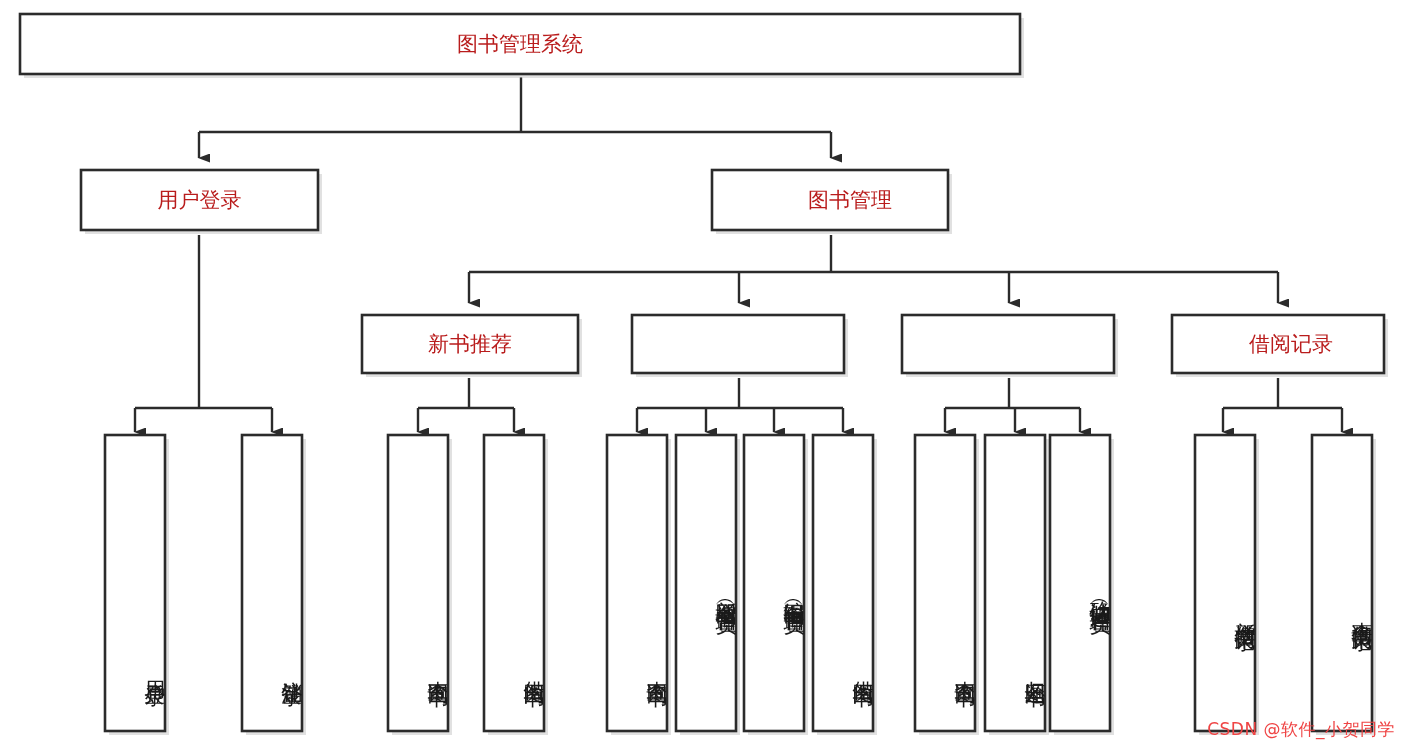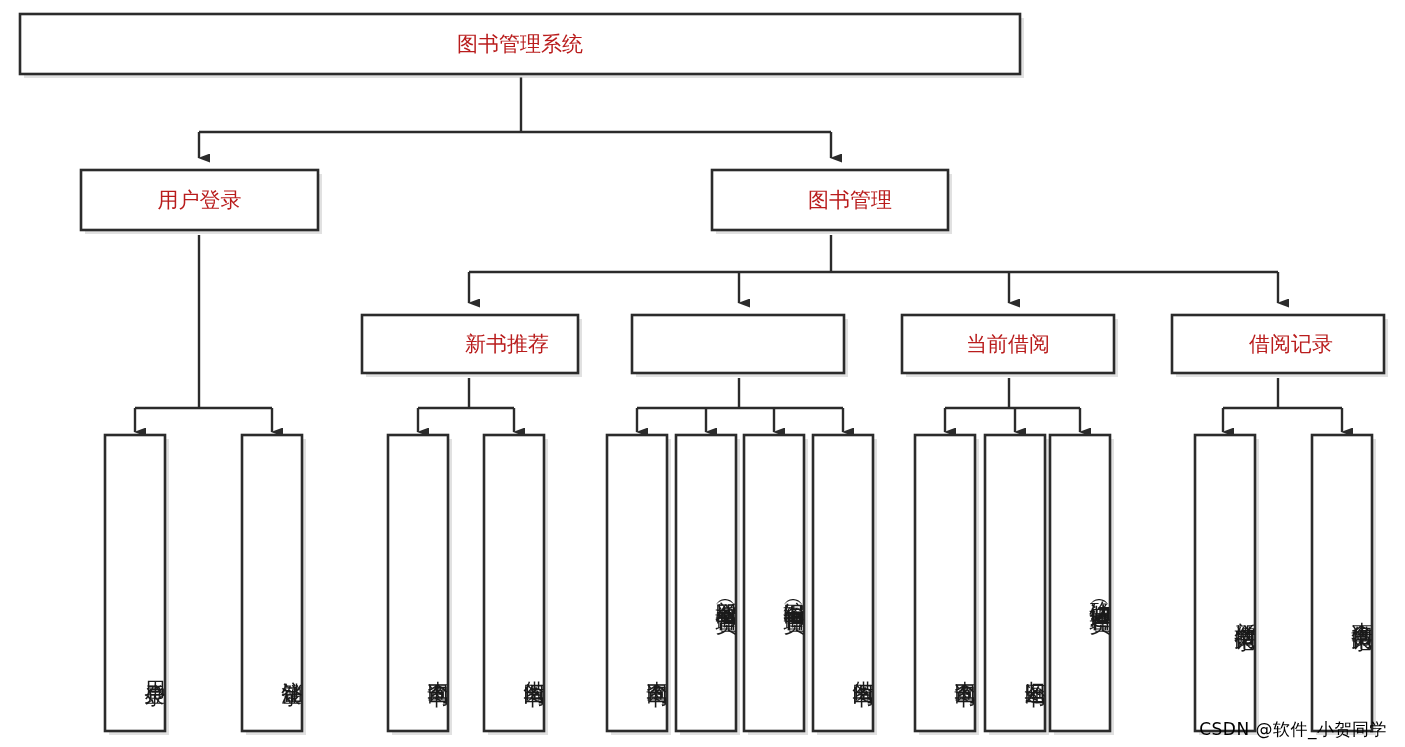--- a/index.html
+++ b/index.html
@@ -59,24 +59,24 @@
     display: flex;
     align-items: center;
     justify-content: center;
     font-size: 21px;
     color: #b91c1c;
     white-space: nowrap;
     pointer-events: none;
   }
   .watermark {
     position: absolute;
-    right: 18px;
+    right: 10px;
     bottom: 6px;
     font-size: 17px;
-    color: #000000;
+    color: #ef4444;
     letter-spacing: 0.5px;
     white-space: nowrap;
   }
 </style>
 </head>
 <body>
 
 <div id="diagram-root">
 
   <svg class="flow" viewBox="0 0 1405 747">
@@ -229,22 +229,21 @@
       <rect class="node-box" x="1312" y="435" width="60" height="296"></rect>
     </g>
   </svg>
 
   <div class="hlabel-holder" style="left:20px; top:14px; width:1000px; height:60px;">图书管理系统</div>
 
   <div class="hlabel-holder" style="left:81px; top:170px; width:237px; height:60px;">用户登录</div>
 
   <div class="hlabel-holder" style="left:712px; top:170px; width:236px; height:60px;margin-left:20px;">图书管理</div>
 
-  <div class="hlabel-holder" style="left:362px; top:315px; width:216px; height:58px;margin-left:37px;">新书推荐</div>
-  <div class="hlabel-holder" style="left:902px; top:315px; width:212px; height:58px;">当前借阅</div>
+  <div class="hlabel-holder" style="left:362px; top:315px; width:216px; height:58px;">新书推荐</div>
   <div class="hlabel-holder" style="left:1172px; top:315px; width:212px; height:58px;margin-left:13px;">借阅记录</div>
 
   <div class="vlabel-holder" style="left:105px; top:435px; width:60px; height:296px; padding-top:85px;">用户登录</div>
   <div class="vlabel-holder" style="left:242px; top:435px; width:60px; height:296px; padding-top:85px;">注销登录</div>
 
   <div class="vlabel-holder" style="left:388px; top:435px; width:60px; height:296px; padding-top:85px;">查询图书</div>
   <div class="vlabel-holder" style="left:484px; top:435px; width:60px; height:296px; padding-top:85px;">借阅图书</div>
 
   <div class="vlabel-holder" style="left:607px; top:435px; width:60px; height:296px; padding-top:85px;">查询图书</div>
   <div class="vlabel-holder" style="left:676px; top:435px; width:60px; height:296px; padding-top:10px;">新增图书（管理员）</div>

